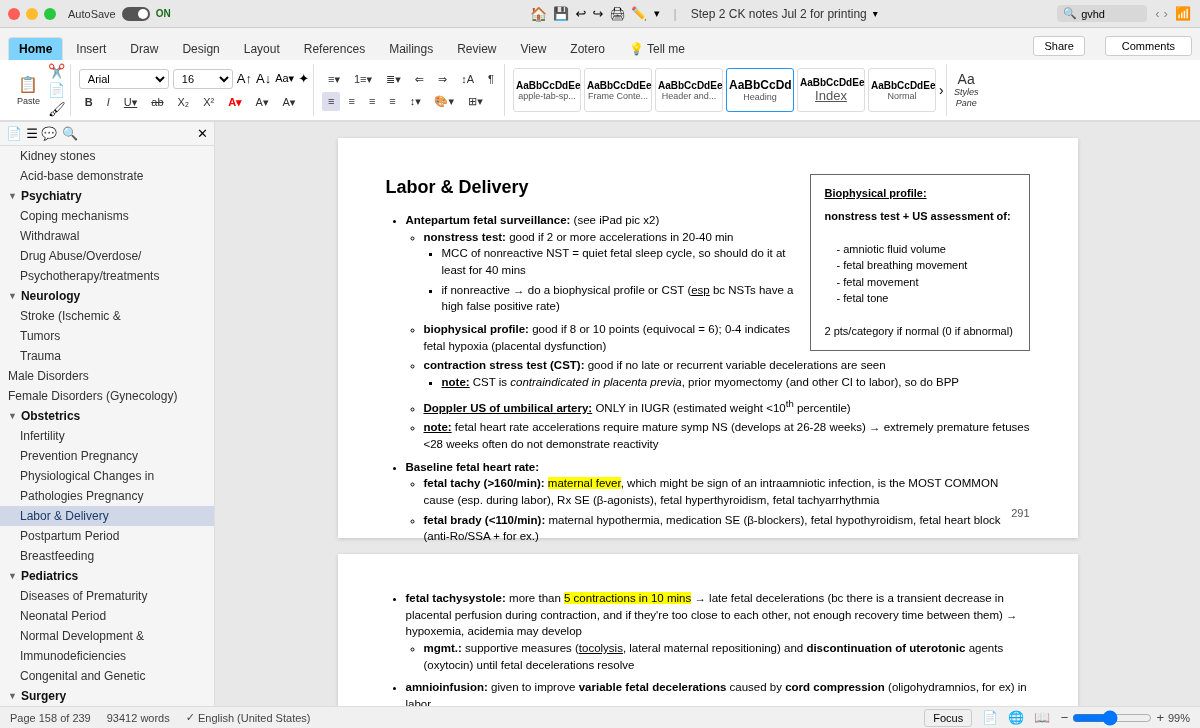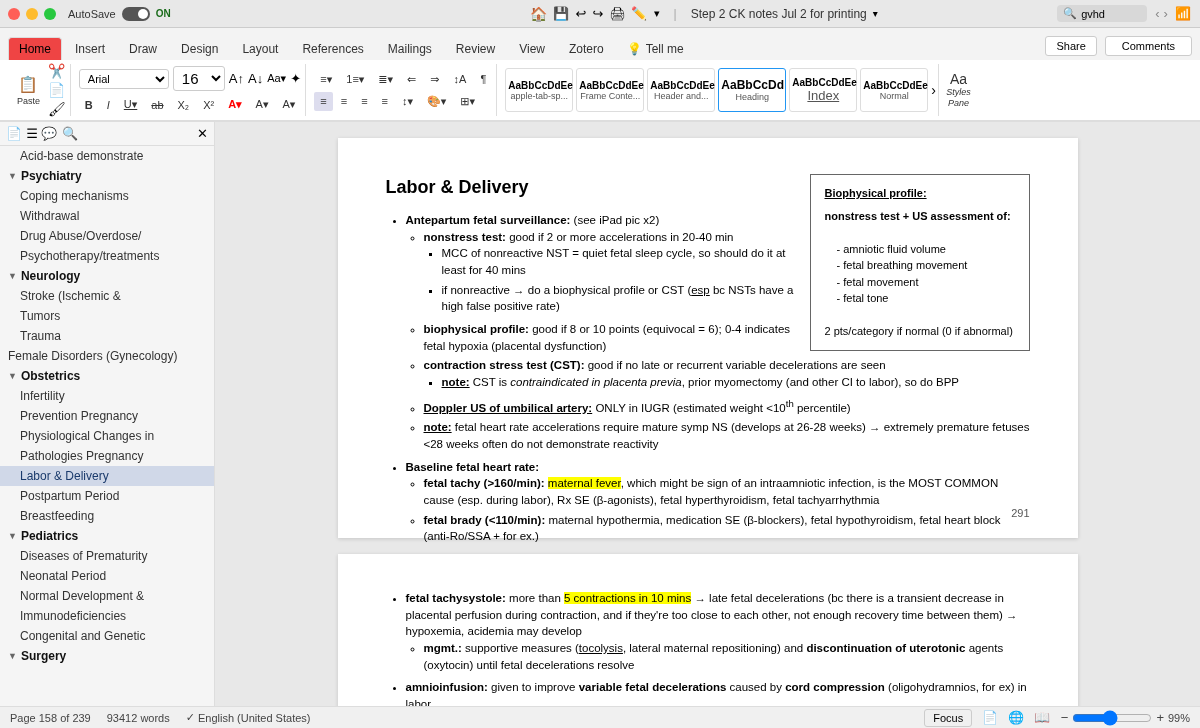--- a/index.html
+++ b/index.html
@@ -42,24 +42,24 @@
     .ribbon-tab {
       padding: 4px 10px;
       font-size: 12px;
       cursor: pointer;
       border-radius: 4px 4px 0 0;
       color: #333;
       border: 1px solid transparent;
       border-bottom: none;
     }
     .ribbon-tab.active {
-      background: #ef4444;
+      background: #7dd3fc;
       border-color: #ddd;
       color: #000;
-      font-weight: 400;
+      font-weight: 700;
     }
     .ribbon-toolbar {
       background: #fff;
       border-bottom: 1px solid #ddd;
       padding: 4px 8px;
       display: flex;
       align-items: center;
       gap: 4px;
       min-height: 60px;
       flex-wrap: wrap;
@@ -99,23 +99,23 @@
       border-radius: 3px;
       padding: 2px 4px;
       font-size: 11px;
       background: #fff;
       width: 90px;
     }
     .size-select {
       border: 1px solid #ccc;
       border-radius: 3px;
       padding: 2px 4px;
-      font-size: 15px;
+      font-size: 11px;
       background: #fff;
-      width: 52px;
+      width: 60px;
     }
     .format-row { display: flex; gap: 2px; }
     .fmt-btn {
       padding: 2px 5px;
       font-size: 11px;
       cursor: pointer;
       border-radius: 2px;
       border: 1px solid transparent;
       background: none;
       color: #333;
@@ -326,21 +326,21 @@
     <div class="ribbon-tab">Layout</div>
     <div class="ribbon-tab">References</div>
     <div class="ribbon-tab">Mailings</div>
     <div class="ribbon-tab">Review</div>
     <div class="ribbon-tab">View</div>
     <div class="ribbon-tab">Zotero</div>
     <div class="ribbon-tab" style="display:flex;align-items:center;gap:3px;">
       <span>💡</span>
       <span>Tell me</span>
     </div>
-    <div style="margin-left:auto;display:flex;gap:8px;align-items:center;padding-bottom:4px;">
+    <div style="margin-left:auto;display:flex;gap:20px;align-items:center;padding-bottom:4px;">
       <button style="font-size:11px;padding:3px 10px;border:1px solid #ccc;border-radius:3px;background:#fff;cursor:pointer;display:flex;align-items:center;gap:3px;">Share</button>
       <button style="font-size:11px;padding:3px 16px;border:1px solid #ccc;border-radius:3px;background:#fff;cursor:pointer;display:flex;align-items:center;gap:3px;">Comments</button>
     </div>
   </div>
 
   <div class="ribbon-toolbar">
 
     <div class="ribbon-group">
       <div class="tb-btn">
         <span class="tb-icon">📋</span>
@@ -446,39 +446,41 @@
   <div class="sidebar">
 
     <div style="display:flex;align-items:center;padding:4px 6px;border-bottom:1px solid #ddd;gap:4px;">
       <span style="font-size:13px;cursor:pointer;">📄</span>
       <span style="font-size:13px;cursor:pointer;">☰</span>
       <span style="font-size:13px;cursor:pointer;">💬</span>
       <span style="font-size:13px;cursor:pointer;">🔍</span>
       <span style="font-size:13px;cursor:pointer;margin-left:auto;">✕</span>
     </div>
 
+    <div class="sidebar-item sub">Kidney stones</div>
     <div class="sidebar-item sub">Acid-base demonstrate</div>
 
     <div class="sidebar-item section-header">
       <span class="chevron">▼</span>
       <span>Psychiatry</span>
     </div>
     <div class="sidebar-item sub">Coping mechanisms</div>
     <div class="sidebar-item sub">Withdrawal</div>
     <div class="sidebar-item sub">Drug Abuse/Overdose/</div>
     <div class="sidebar-item sub">Psychotherapy/treatments</div>
 
     <div class="sidebar-item section-header">
       <span class="chevron">▼</span>
       <span>Neurology</span>
     </div>
     <div class="sidebar-item sub">Stroke (Ischemic &amp;</div>
     <div class="sidebar-item sub">Tumors</div>
     <div class="sidebar-item sub">Trauma</div>
 
+    <div class="sidebar-item" style="padding-left:8px;">Male Disorders</div>
     <div class="sidebar-item" style="padding-left:8px;">Female Disorders (Gynecology)</div>
 
     <div class="sidebar-item section-header">
       <span class="chevron">▼</span>
       <span>Obstetrics</span>
     </div>
     <div class="sidebar-item sub">Infertility</div>
     <div class="sidebar-item sub">Prevention Pregnancy</div>
     <div class="sidebar-item sub">Physiological Changes in</div>
     <div class="sidebar-item sub">Pathologies Pregnancy</div>

